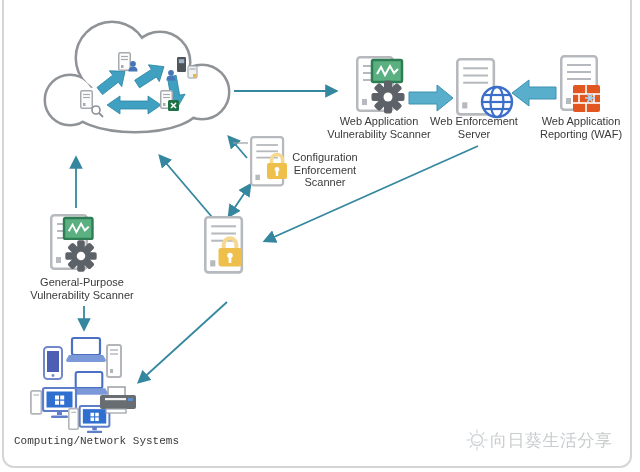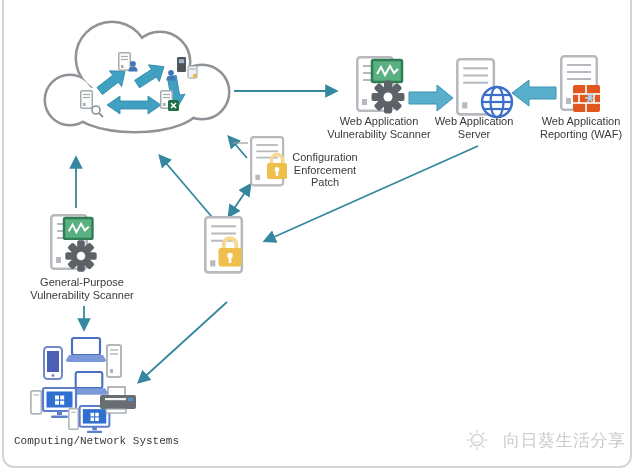--- a/index.html
+++ b/index.html
@@ -2,21 +2,21 @@
 <html><head>
 <meta charset="utf-8">
 <style>
   html,body{margin:0;padding:0;background:#fff;}
   body{width:640px;height:472px;overflow:hidden;font-family:"Liberation Sans",sans-serif;}
   .canvas{position:relative;width:640px;height:472px;background:#fff;overflow:hidden;}
   .frame{position:absolute;left:2px;top:-14px;width:626px;height:478px;border:2px solid #d5d5d5;border-radius:12px;pointer-events:none;}
   svg.layer{position:absolute;left:0;top:0;}
   .lbl{position:absolute;color:#3a3a3a;font-size:11px;line-height:12.5px;text-align:center;}
   .lbl.left{text-align:left;}
-  .wm{position:absolute;left:464px;top:427px;display:flex;align-items:center;gap:13px;color:#c9ccce;font-size:17px;letter-spacing:.5px;}
+  .wm{position:absolute;left:464px;top:427px;display:flex;align-items:center;gap:0;color:#c9ccce;font-size:17px;letter-spacing:.5px;}
 </style>
 </head>
 <body>
 
 <div class="canvas">
   <div class="frame"></div>
 
   <svg class="layer" width="640" height="472" viewBox="0 0 640 472">
     <defs>
       <marker id="mA" viewBox="0 0 10 10" refX="8" refY="5" markerWidth="7.5" markerHeight="7.5" orient="auto-start-reverse">
@@ -242,23 +242,23 @@
       <use href="#g-laptop" transform="translate(66,338)"></use>
       <use href="#g-smalltower" transform="translate(106,344)"></use>
       <use href="#g-laptop" transform="translate(70,372) scale(0.95)"></use>
       <use href="#g-desktop" transform="translate(30,388)"></use>
       <use href="#g-desktop" transform="translate(68,406) scale(0.9)"></use>
       <use href="#g-printer" transform="translate(100,387)"></use>
     </g>
   </svg>
 
   <div class="lbl" style="left:318px;top:115px;width:122px;">Web Application Vulnerability Scanner</div>
-  <div class="lbl" style="left:424px;top:115px;width:100px;">Web Application Server</div>
+  <div class="lbl" style="left:424px;top:115px;width:100px;">Web Enforcement Server</div>
   <div class="lbl" style="left:530px;top:115px;width:102px;">Web Application Reporting (WAF)</div>
-  <div class="lbl" style="left:286px;top:151px;width:78px;">Configuration Enforcement Patch</div>
+  <div class="lbl" style="left:286px;top:151px;width:78px;">Configuration Enforcement Scanner</div>
   <div class="lbl" style="left:22px;top:276px;width:120px;">General-Purpose Vulnerability Scanner</div>
   <div class="lbl left" style="left:14px;top:435px;width:200px;font-family:Liberation Mono, monospace;">Computing/Network Systems</div>
 
   <div class="wm">
     <svg width="26" height="26" viewBox="0 0 26 26">
       <circle cx="13" cy="13" r="5.5" fill="none" stroke="#d2d5d8" stroke-width="1.6"></circle>
       <g stroke="#d7dadc" stroke-width="1.4">
         <line x1="13" y1="2.5" x2="13" y2="6"></line>
           <line x1="13" y1="20" x2="13" y2="23.5"></line>
         <line x1="2.5" y1="13" x2="6" y2="13"></line>

